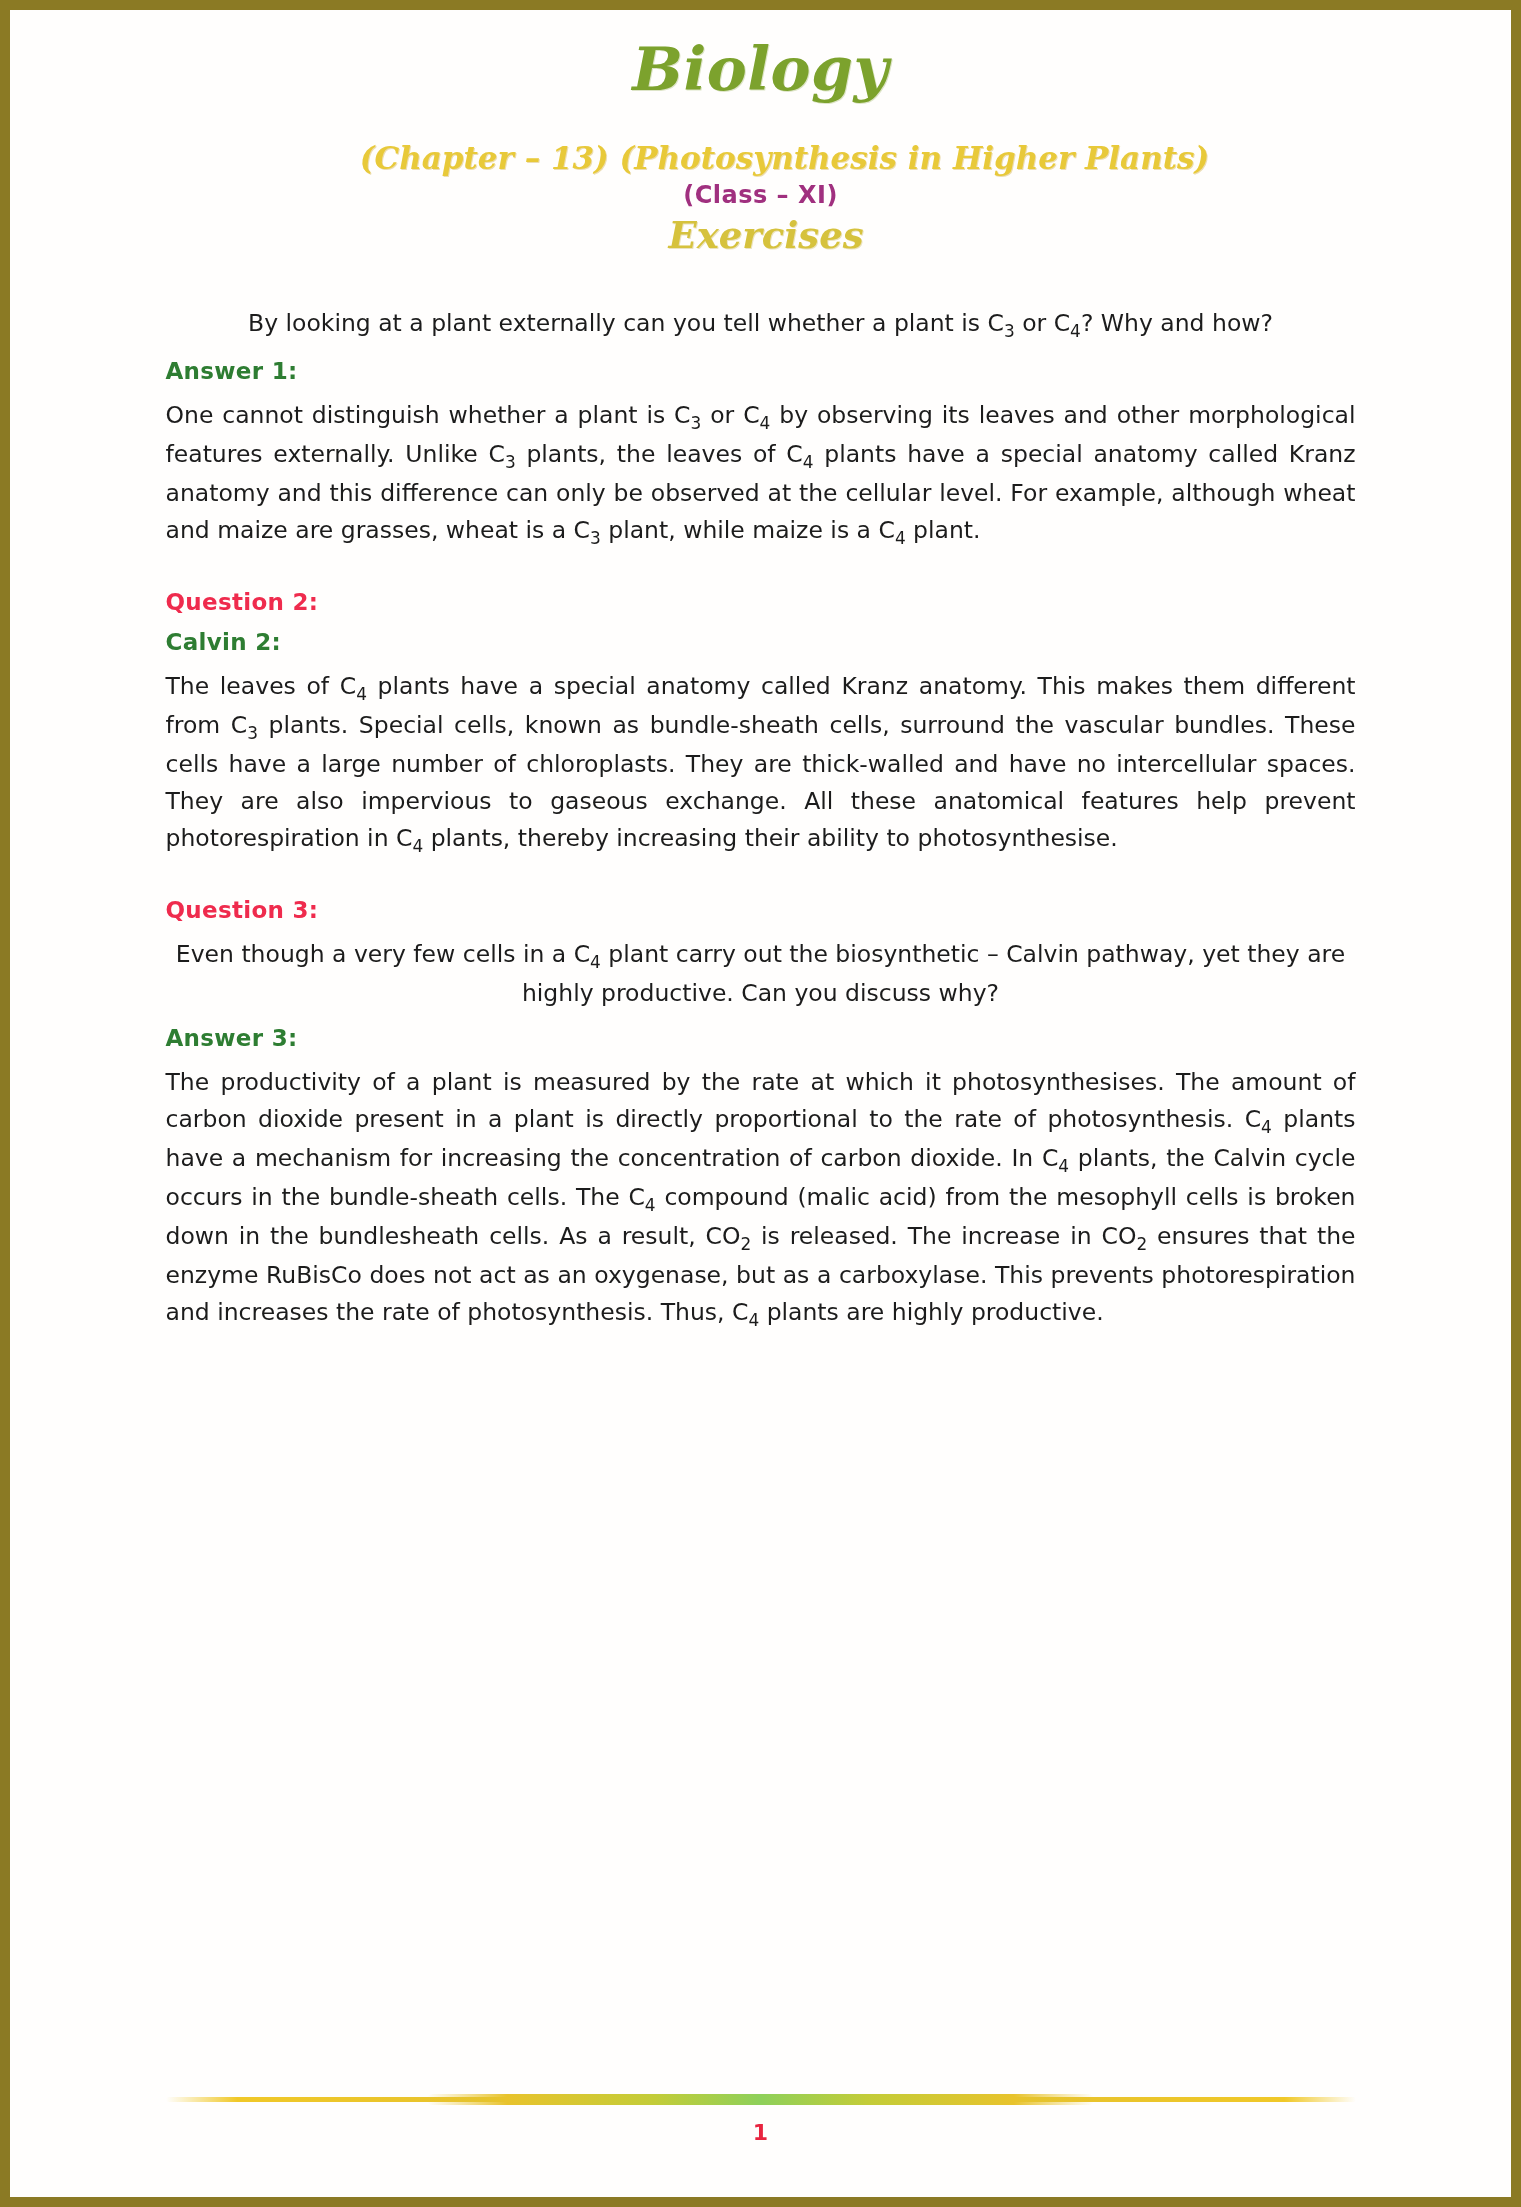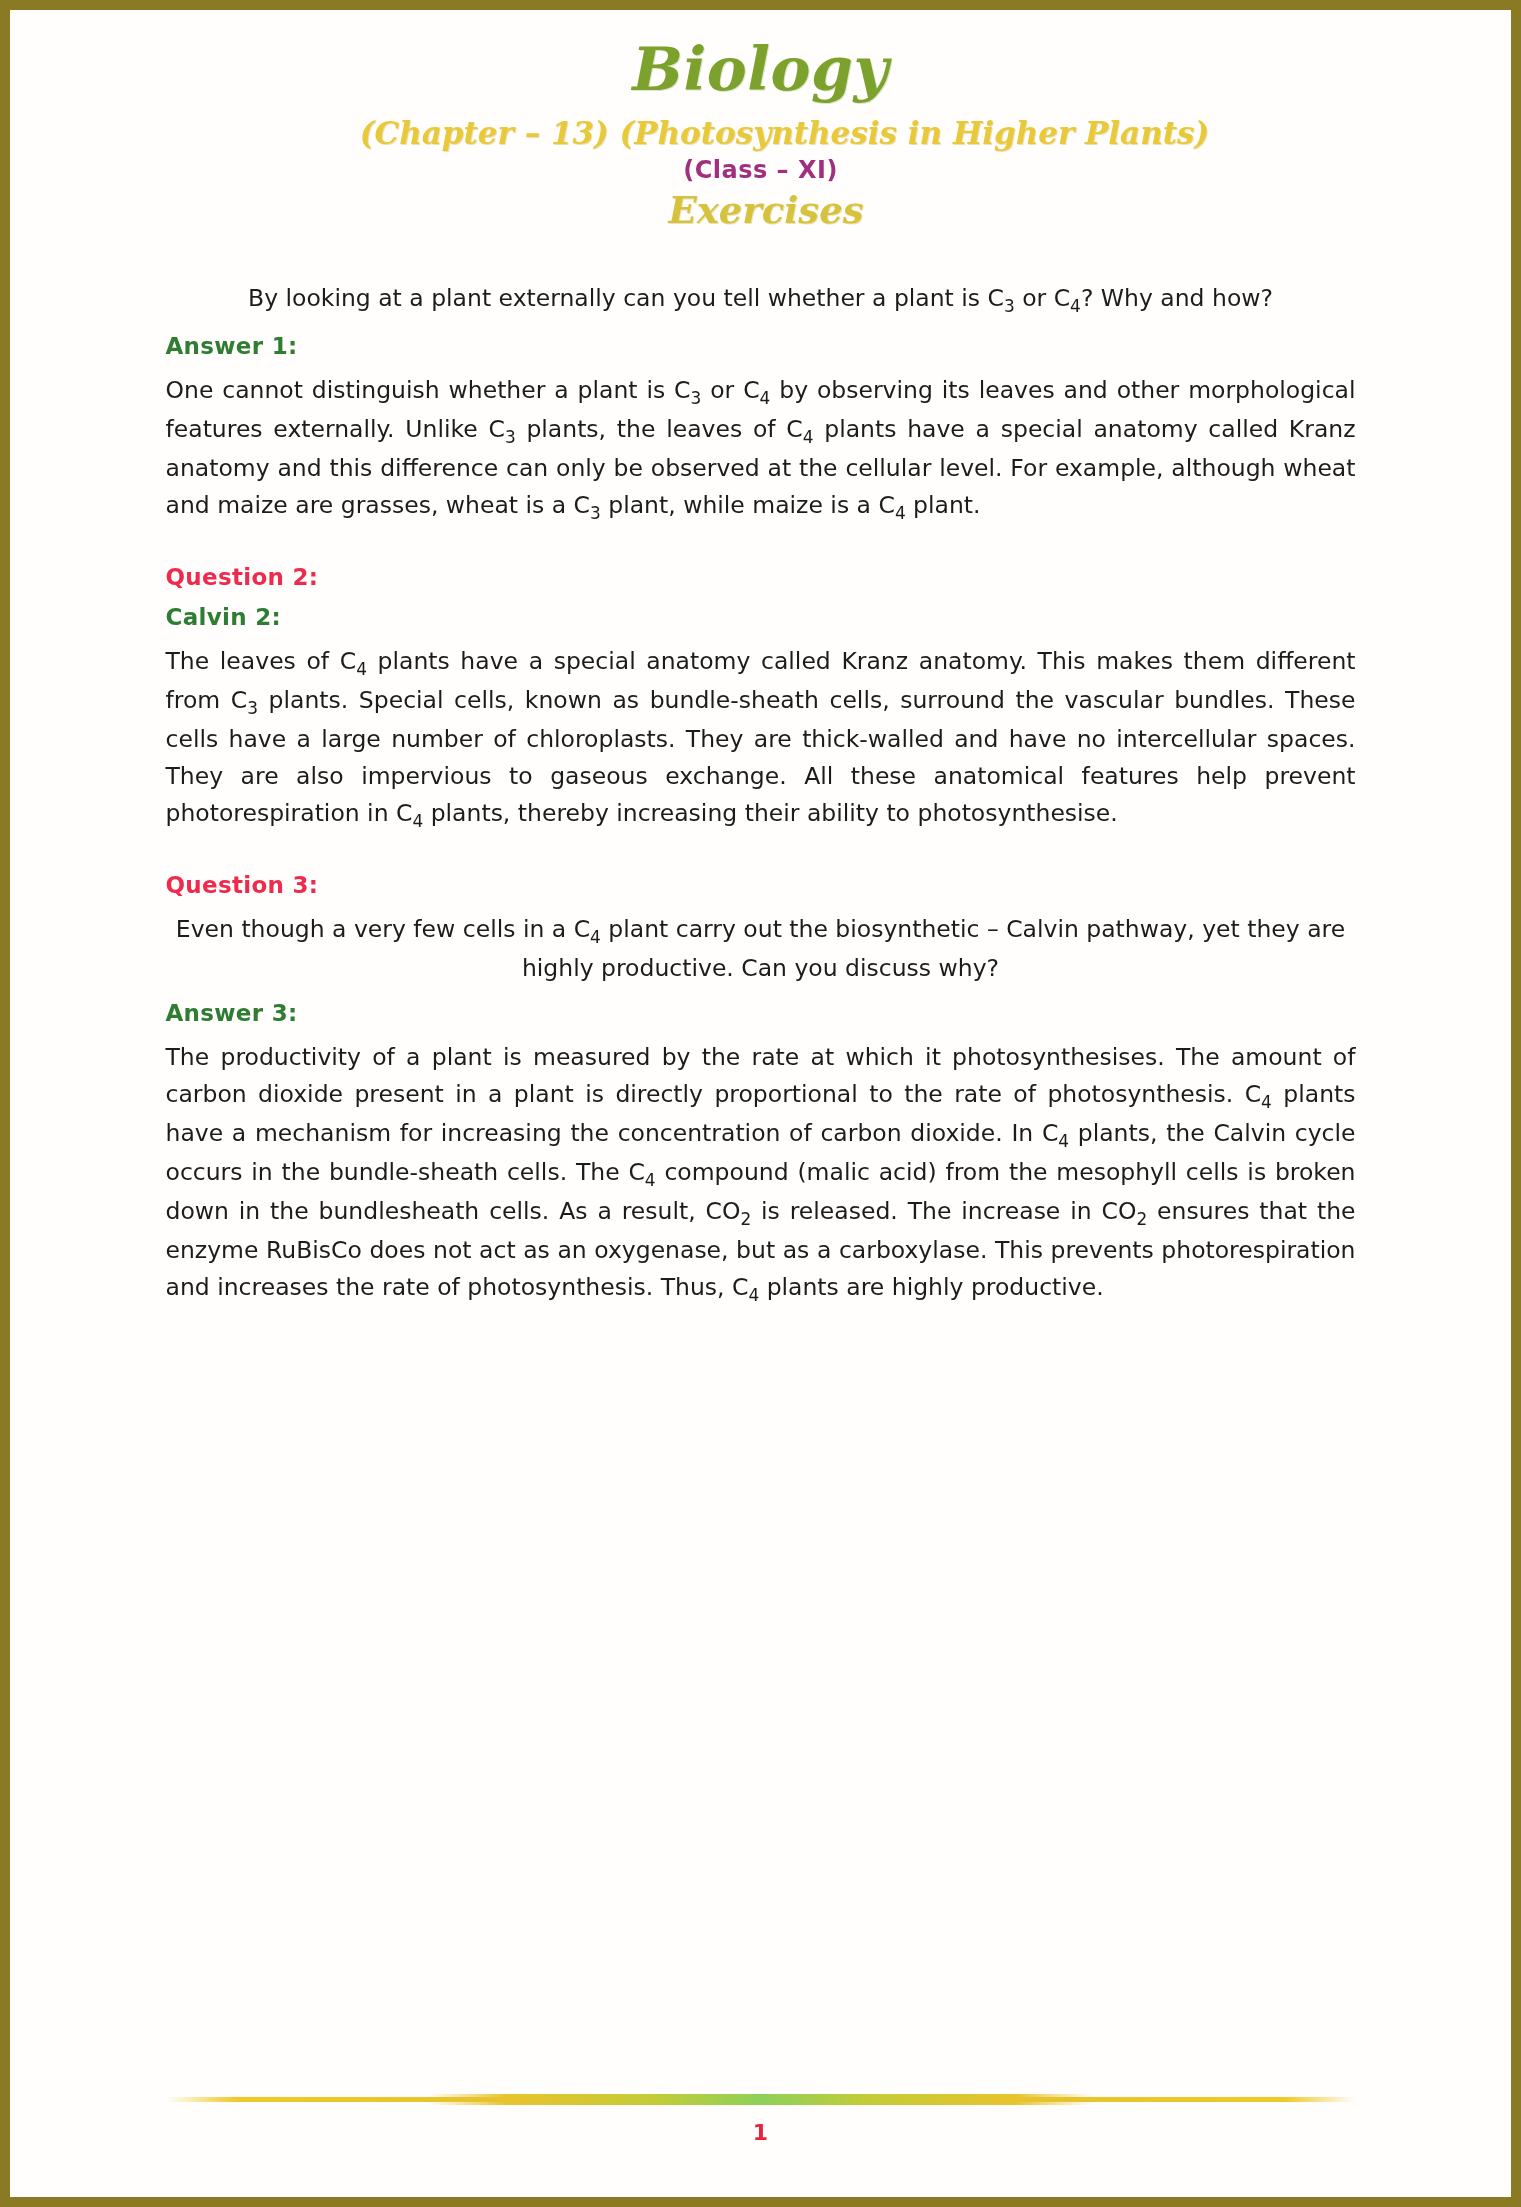--- a/index.html
+++ b/index.html
@@ -38,21 +38,21 @@
     line-height: 1.05;
     margin: 0;
     text-shadow: 1px 1px 0 rgba(120,150,40,0.25);
   }
   .chapter-line {
     font-family: "DejaVu Serif", serif;
     font-style: italic;
     font-weight: bold;
     font-size: 31px;
     color: #e8c939;
-    margin: 15px 0 0 0;
+    margin: 40px 0 0 0;
     line-height: 1.1;
     text-shadow: 1px 1px 0 rgba(200,160,40,0.35);
     padding-left: 48px;
   }
   .class-line {
     font-family: "DejaVu Sans", sans-serif;
     font-weight: bold;
     font-size: 24px;
     color: #a0307f;
     margin: 6px 0 0 0;

